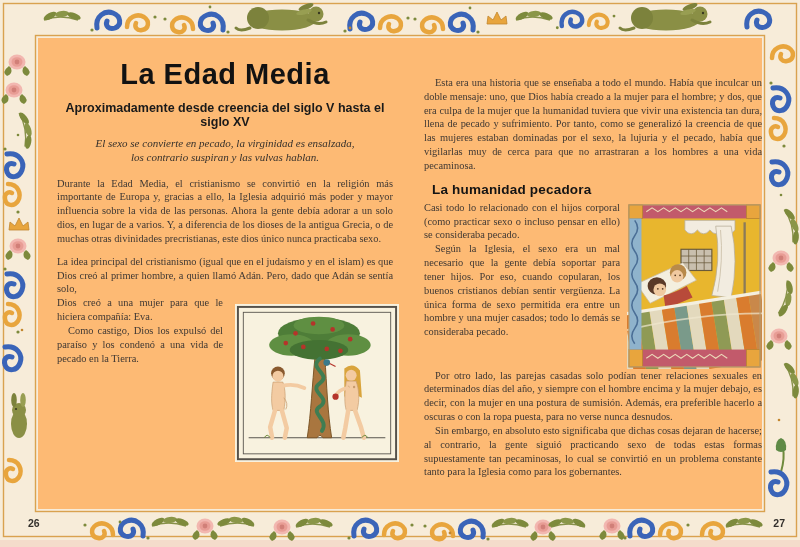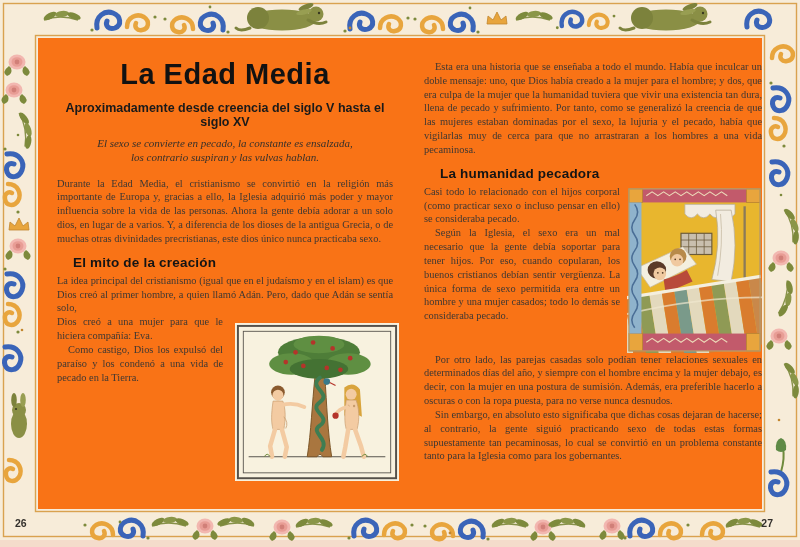--- a/index.html
+++ b/index.html
@@ -1,25 +1,25 @@
 <!DOCTYPE html>
 <html><head>
 <meta charset="utf-8">
 <style>
   html,body{margin:0;padding:0;}
   body{width:800px;height:547px;overflow:hidden;background:#f7ecd9;font-family:"Liberation Serif", serif;}
   .book{position:relative;width:800px;height:547px;}
   .border-art{position:absolute;left:0;top:0;width:800px;height:547px;display:block;}
   .page-area{
     position:absolute;left:38px;top:38px;width:724px;height:471px;
-    background:#f97316;display:flex;box-sizing:border-box;
+    background:#fdba74;display:flex;box-sizing:border-box;
   }
   .page{width:362px;box-sizing:border-box;}
   .page.left{padding:20px 7px 0 19px;}
-  .page.right{padding:22px 0 0 24px;}
+  .page.right{padding:38px 0 0 24px;}
   h1.title{
     margin:0 0 10px 0;text-align:center;
     font-family:"Liberation Sans", sans-serif;font-weight:bold;
     font-size:29px;letter-spacing:0.5px;color:#121212;
   }
   h2.subtitle{
     margin:0 0 7px 0;text-align:center;
     font-family:"Liberation Sans", sans-serif;font-weight:bold;
     font-size:12.5px;color:#1a1a1a;
   }
@@ -27,38 +27,38 @@
     text-align:center;font-style:italic;font-size:11px;color:#35302b;
     line-height:1.3;margin:0 0 12px 0;
   }
   p.body{
     margin:0 0 0 0;font-size:10.4px;line-height:1.33;color:#3f3833;
     text-align:justify;
   }
   p.body.sp{margin-bottom:9px;}
   p.indent{text-indent:11px;}
   h3.section{
-    margin:4px 0 4px 16px;
+    margin:4px 0 4px 8px;
     font-family:"Liberation Sans", sans-serif;font-weight:bold;
     font-size:13.5px;color:#141414;letter-spacing:0.2px;
   }
   .wrap-row{display:flex;align-items:flex-start;}
   .wrap-row .narrow-col{flex:0 0 auto;}
   .page.left .narrow-col{width:166px;margin-right:12px;}
   .page.right .narrow-col{width:196px;margin-right:7px;}
   figure.illus{margin:0;padding:0;flex:0 0 auto;}
   figure.adam-eve{width:164px;margin-top:8px;}
   figure.bed{width:135px;margin-top:2px;}
   figure svg{display:block;width:100%;height:auto;}
   .pagenum{
     position:absolute;font-family:"Liberation Sans", sans-serif;
     font-weight:bold;font-size:10.5px;color:#33302c;
   }
-  .pagenum.pn-left{left:15px;top:517px;}
-  .pagenum.pn-right{right:27px;top:517px;margin-left:31px;}
+  .pagenum.pn-left{left:28px;top:517px;}
+  .pagenum.pn-right{right:15px;top:517px;margin-left:31px;}
 </style>
 </head>
 <body>
 
 <div class="book">
 
   <svg class="border-art" viewBox="0 0 800 547" xmlns="http://www.w3.org/2000/svg">
     <defs>
       <g id="curlB">
         <path d="M2 20 C0 8 10 2 18 5 C26 8 27 17 20 20 C14 22 10 18 12 13" fill="none" stroke="#3a64b8" stroke-width="5" stroke-linecap="round"></path>
@@ -184,25 +184,24 @@
       <circle cx="779" cy="420" r="1.3" fill="#c2862e"></circle>
     </g>
   </svg>
 
   <div class="page-area">
 
     <div class="page left">
       <h1 class="title">La Edad Media</h1>
       <h2 class="subtitle">Aproximadamente desde creencia del siglo V hasta el siglo XV</h2>
       <div class="tagline">
-        <div>El sexo se convierte en pecado, la constante es ensalzada,</div>
+        <div>El sexo se convierte en pecado, la virginidad es ensalzada,</div>
         <div>los contrario suspiran y las vulvas hablan.</div>
       </div>
       <p class="body sp">Durante la Edad Media, el cristianismo se convirtió en la religión más importante de Europa y, gracias a ello, la Iglesia adquirió más poder y mayor influencia sobre la vida de las personas. Ahora la gente debía adorar a un solo dios, en lugar de a varios. Y, a diferencia de los dioses de la antigua Grecia, o de muchas otras divinidades precristianas, este dios único nunca practicaba sexo.</p>
-      <h3 class="section">El mito de la creación</h3>
       <p class="body">La idea principal del cristianismo (igual que en el judaísmo y en el islam) es que Dios creó al primer hombre, a quien llamó Adán. Pero, dado que Adán se sentía solo,</p>
       <div class="wrap-row">
         <div class="narrow-col">
           <p class="body">Dios creó a una mujer para que le hiciera compañía: Eva.</p>
           <p class="body indent">Como castigo, Dios los expulsó del paraíso y los condenó a una vida de pecado en la Tierra.</p>
         </div>
         <figure class="illus adam-eve">
           <svg viewBox="0 0 168 162" xmlns="http://www.w3.org/2000/svg">
             <rect x="0" y="0" width="168" height="162" fill="#f8f2df"></rect>
             <rect x="3" y="3" width="162" height="156" fill="none" stroke="#55514a" stroke-width="2"></rect>

